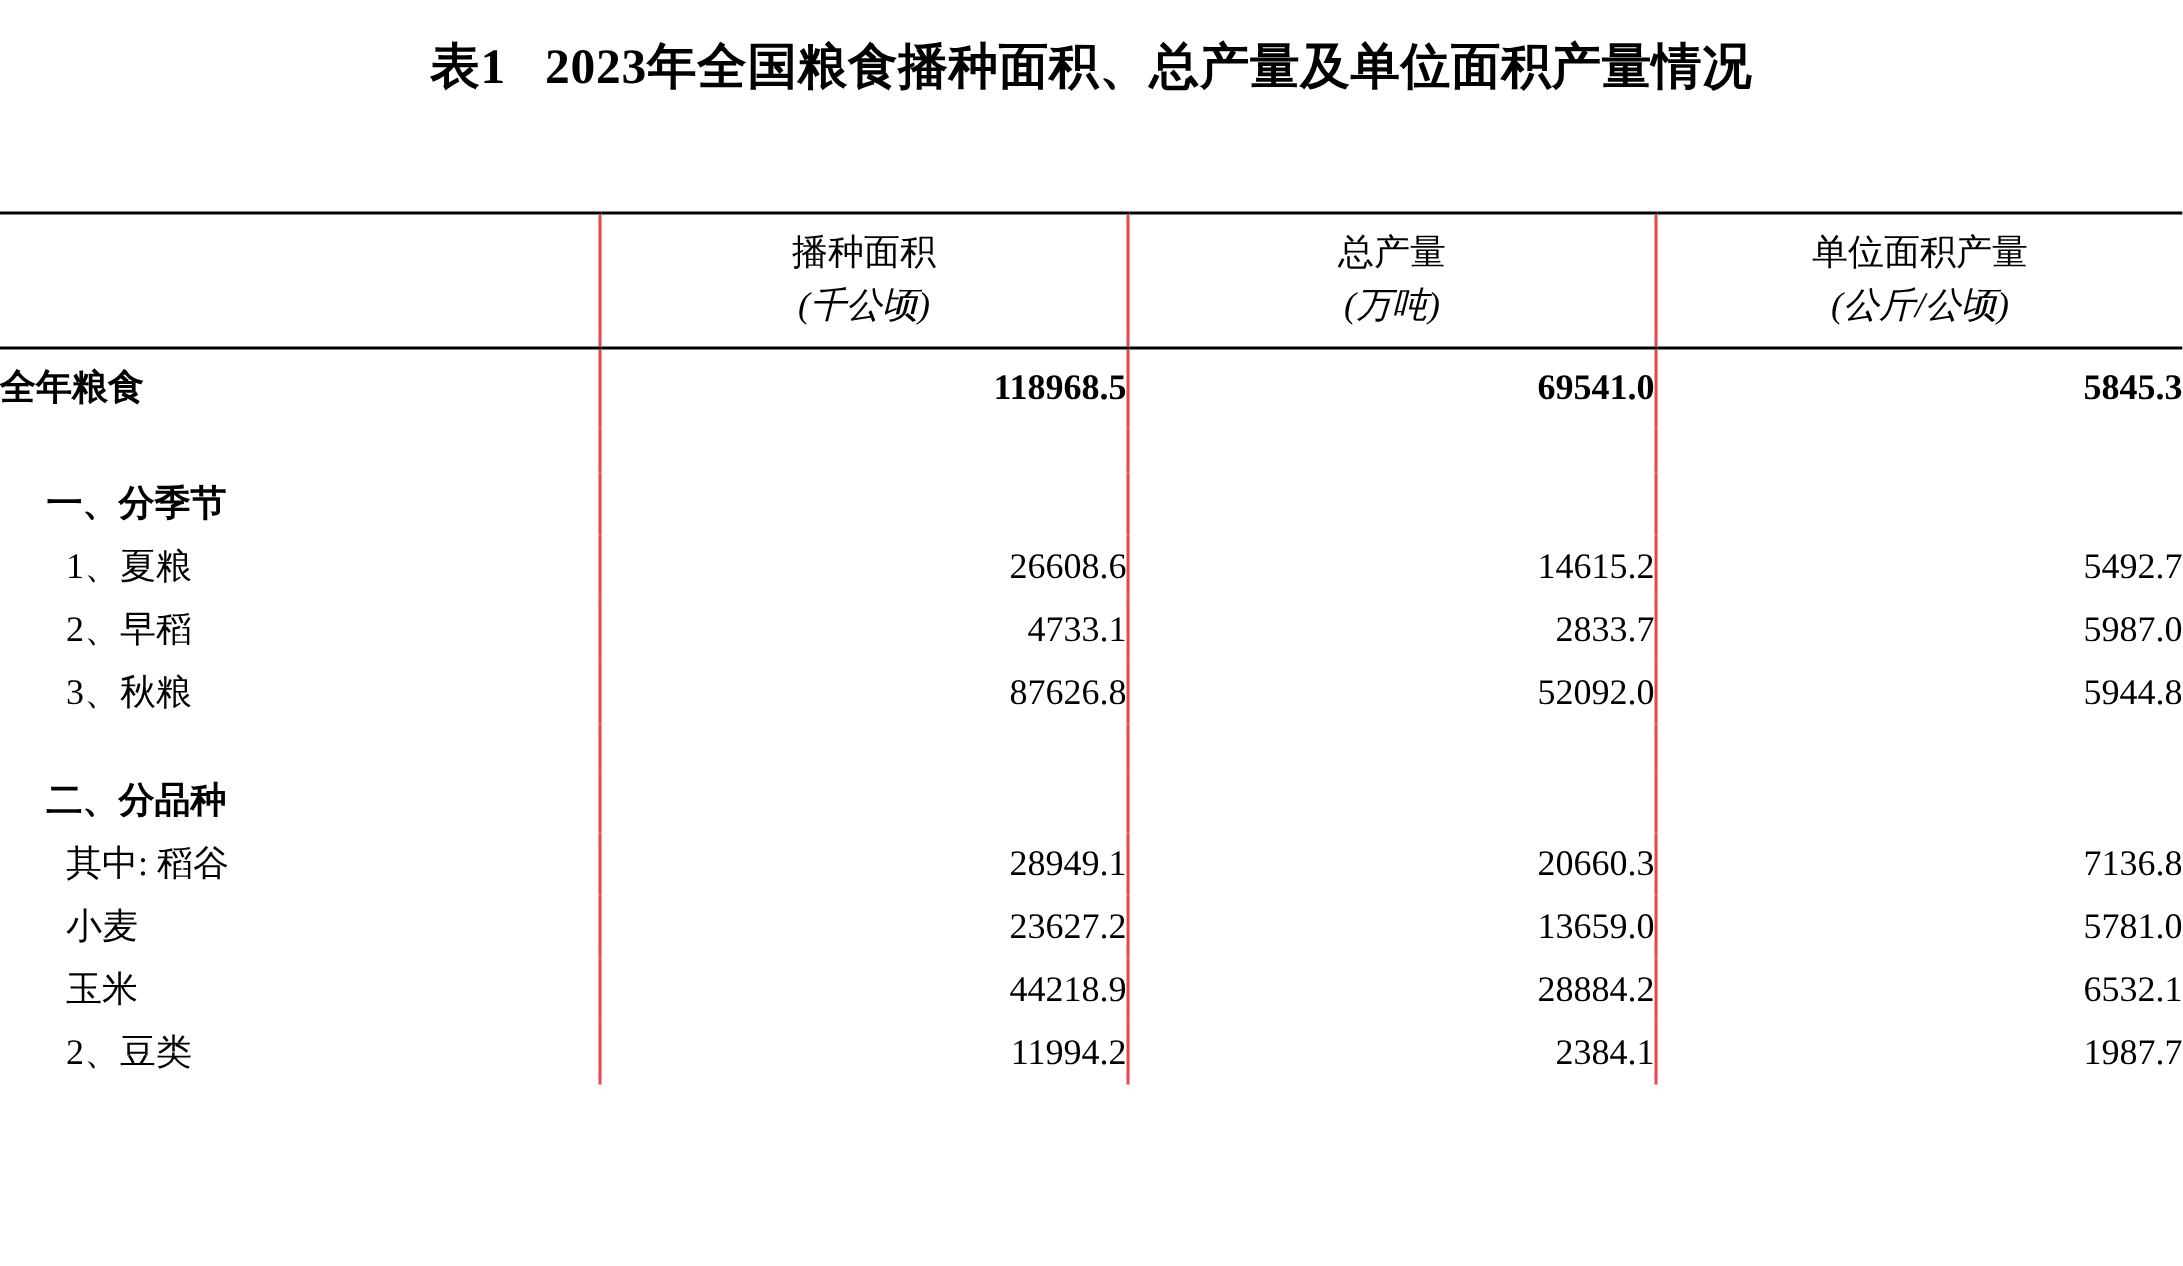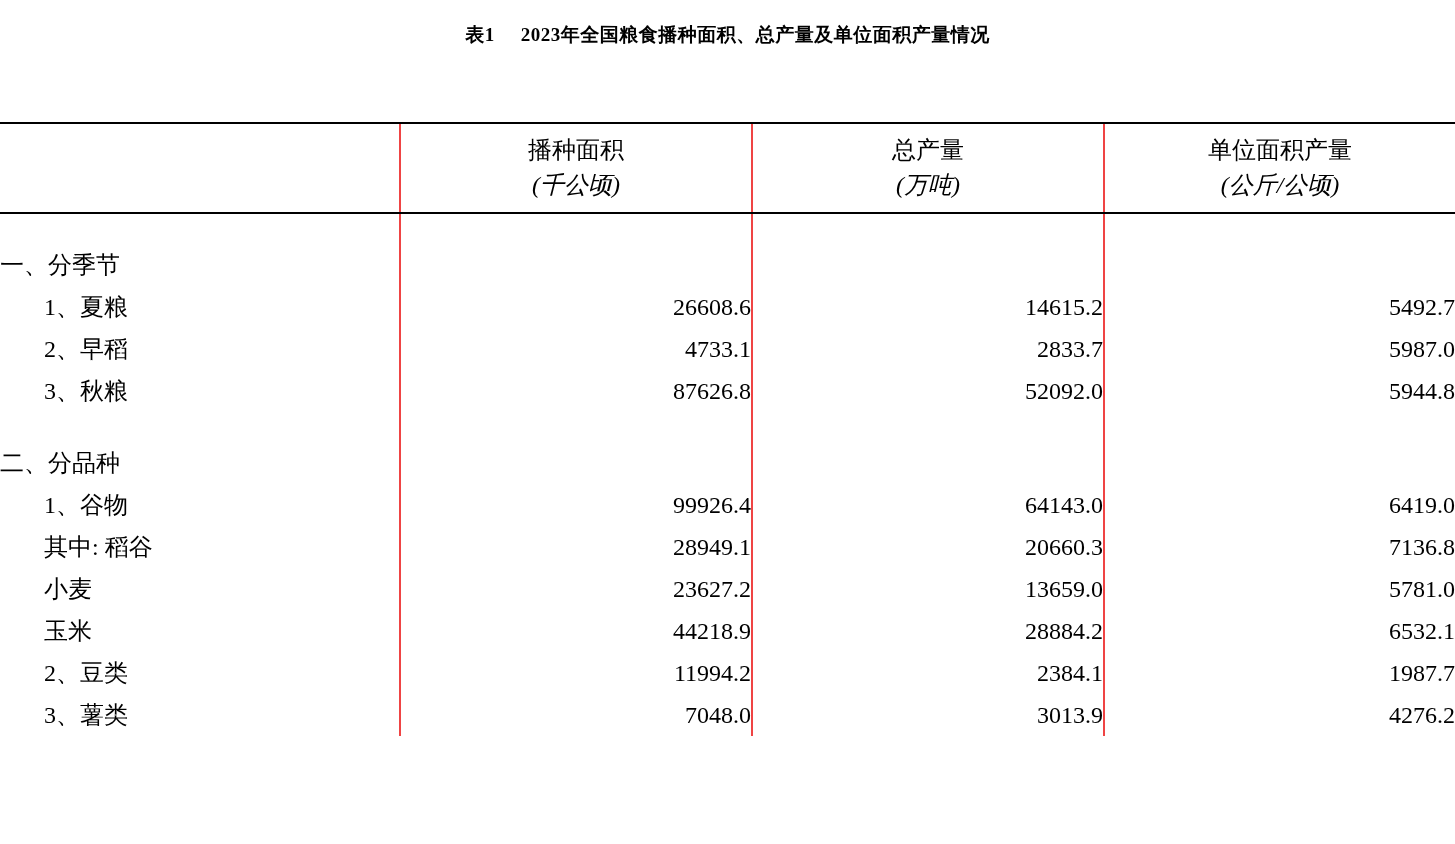--- a/index.html
+++ b/index.html
@@ -16,21 +16,21 @@
   }
   .page {
     position: relative;
     width: 1455px;
     height: 844px;
     box-sizing: border-box;
   }
   .doc-title {
     text-align: center;
     font-weight: bold;
-    font-size: 19px;
+    font-size: 33px;
     letter-spacing: 0.5px;
     padding-top: 22px;
     white-space: nowrap;
   }
   .doc-title .t-label {
     margin-right: 26px;
   }
   table.stat {
     border-collapse: collapse;
     width: 1455px;
@@ -79,21 +79,22 @@
     height: 52px;
     line-height: 52px;
   }
   tbody tr.spacer td {
     height: 30px;
     line-height: 30px;
   }
   tbody tr.section td {
     height: 42px;
     line-height: 42px;
-    font-weight: normal;
+    font-weight: bold;
+    padding-left: 31px;
   }
   .indent1 { padding-left: 10px; }
   .indent2 { padding-left: 44px; }
   .indent3 { padding-left: 108px; }
   .hdr-line2 { display: block; font-style: italic; }
 </style>
 </head>
 <body>
 
 <div class="page">
@@ -121,20 +122,26 @@
           <span class="hdr-line2">(万吨)</span>
         </th>
         <th class="vsep-l">
           <span>单位面积产量</span>
           <span class="hdr-line2">(公斤/公顷)</span>
         </th>
       </tr>
     </thead>
     <tbody>
 
+      <tr class="total">
+        <td class="name indent1">全年粮食</td>
+        <td class="num vsep-l">118968.5</td>
+        <td class="num vsep-l">69541.0</td>
+        <td class="num vsep-l">5845.3</td>
+      </tr>
 
       <tr class="spacer">
         <td class="name"></td>
         <td class="num vsep-l"></td>
         <td class="num vsep-l"></td>
         <td class="num vsep-l"></td>
       </tr>
 
       <tr class="section">
         <td class="name indent1">一、分季节</td>
@@ -171,26 +178,20 @@
         <td class="num vsep-l"></td>
       </tr>
 
       <tr class="section">
         <td class="name indent1">二、分品种</td>
         <td class="num vsep-l"></td>
         <td class="num vsep-l"></td>
         <td class="num vsep-l"></td>
       </tr>
 
-      <tr class="row">
-        <td class="name indent1">1、谷物</td>
-        <td class="num vsep-l">99926.4</td>
-        <td class="num vsep-l">64143.0</td>
-        <td class="num vsep-l">6419.0</td>
-      </tr>
 
       <tr class="row">
         <td class="name indent2">其中: 稻谷</td>
         <td class="num vsep-l">28949.1</td>
         <td class="num vsep-l">20660.3</td>
         <td class="num vsep-l">7136.8</td>
       </tr>
 
       <tr class="row">
         <td class="name indent3">小麦</td>
@@ -206,23 +207,17 @@
         <td class="num vsep-l">6532.1</td>
       </tr>
 
       <tr class="row">
         <td class="name indent1">2、豆类</td>
         <td class="num vsep-l">11994.2</td>
         <td class="num vsep-l">2384.1</td>
         <td class="num vsep-l">1987.7</td>
       </tr>
 
-      <tr class="row">
-        <td class="name indent1">3、薯类</td>
-        <td class="num vsep-l">7048.0</td>
-        <td class="num vsep-l">3013.9</td>
-        <td class="num vsep-l">4276.2</td>
-      </tr>
 
     </tbody>
   </table>
 
 </div>
 
 </body></html>

